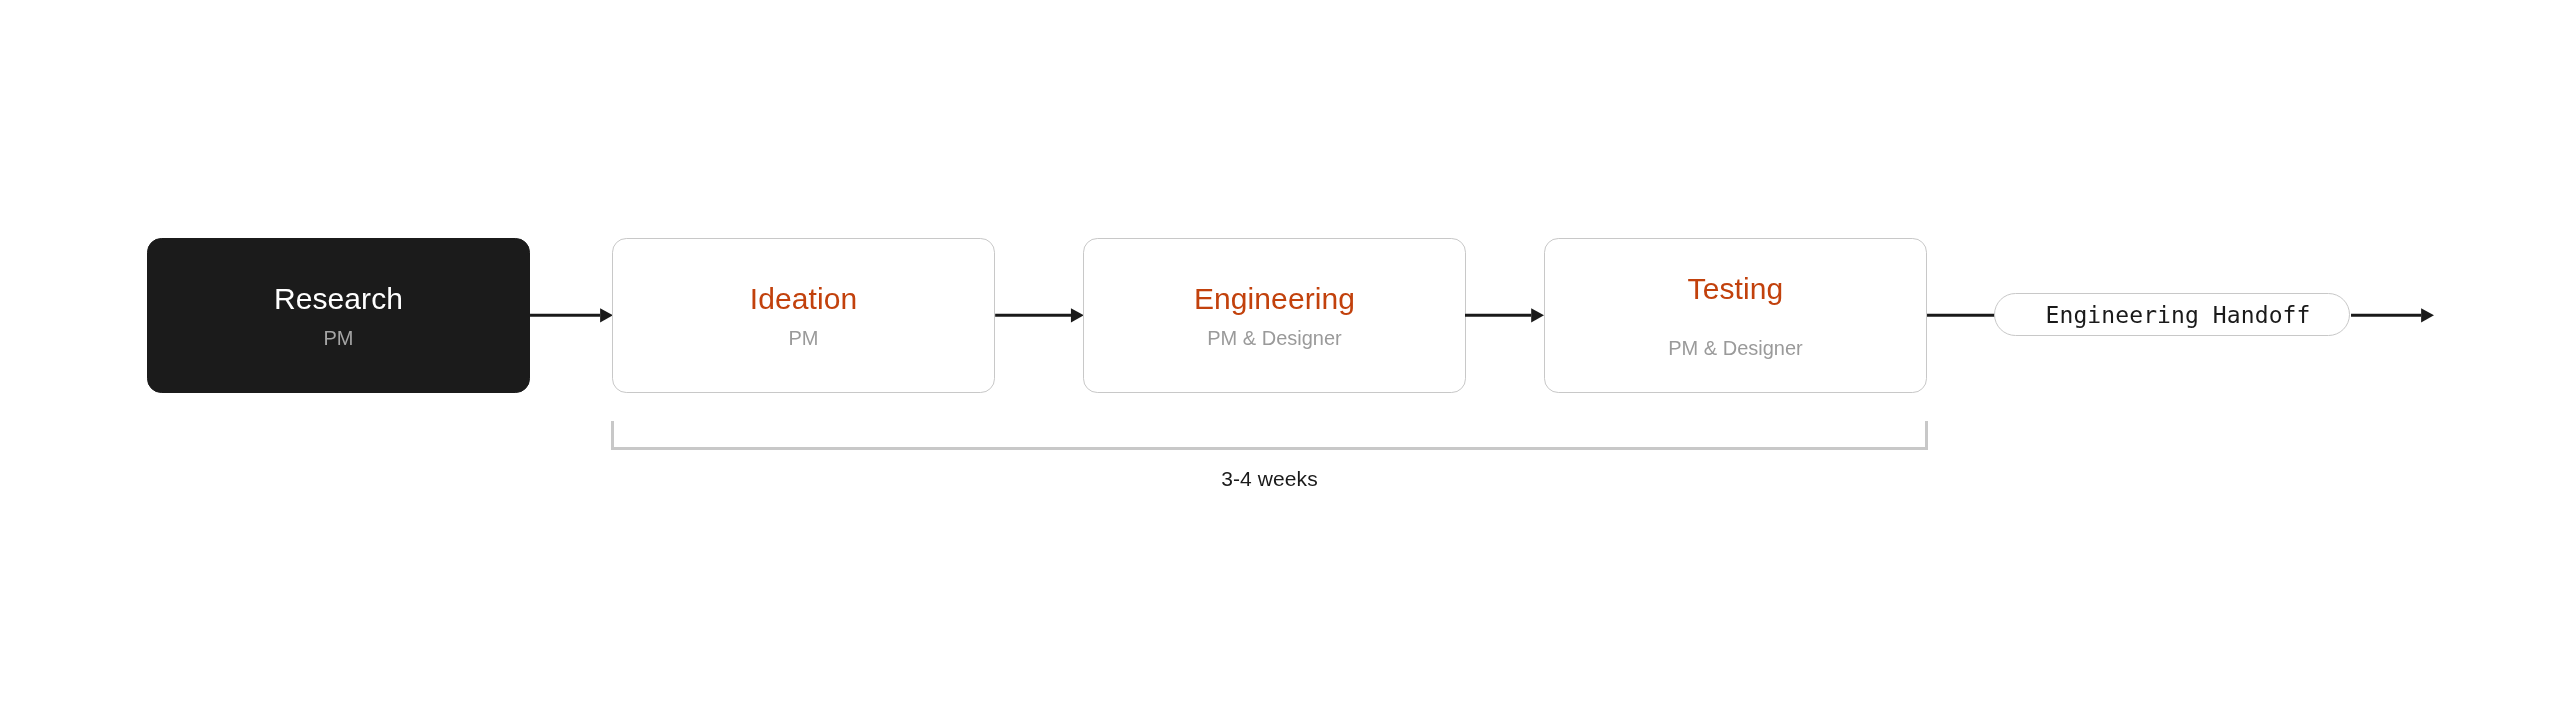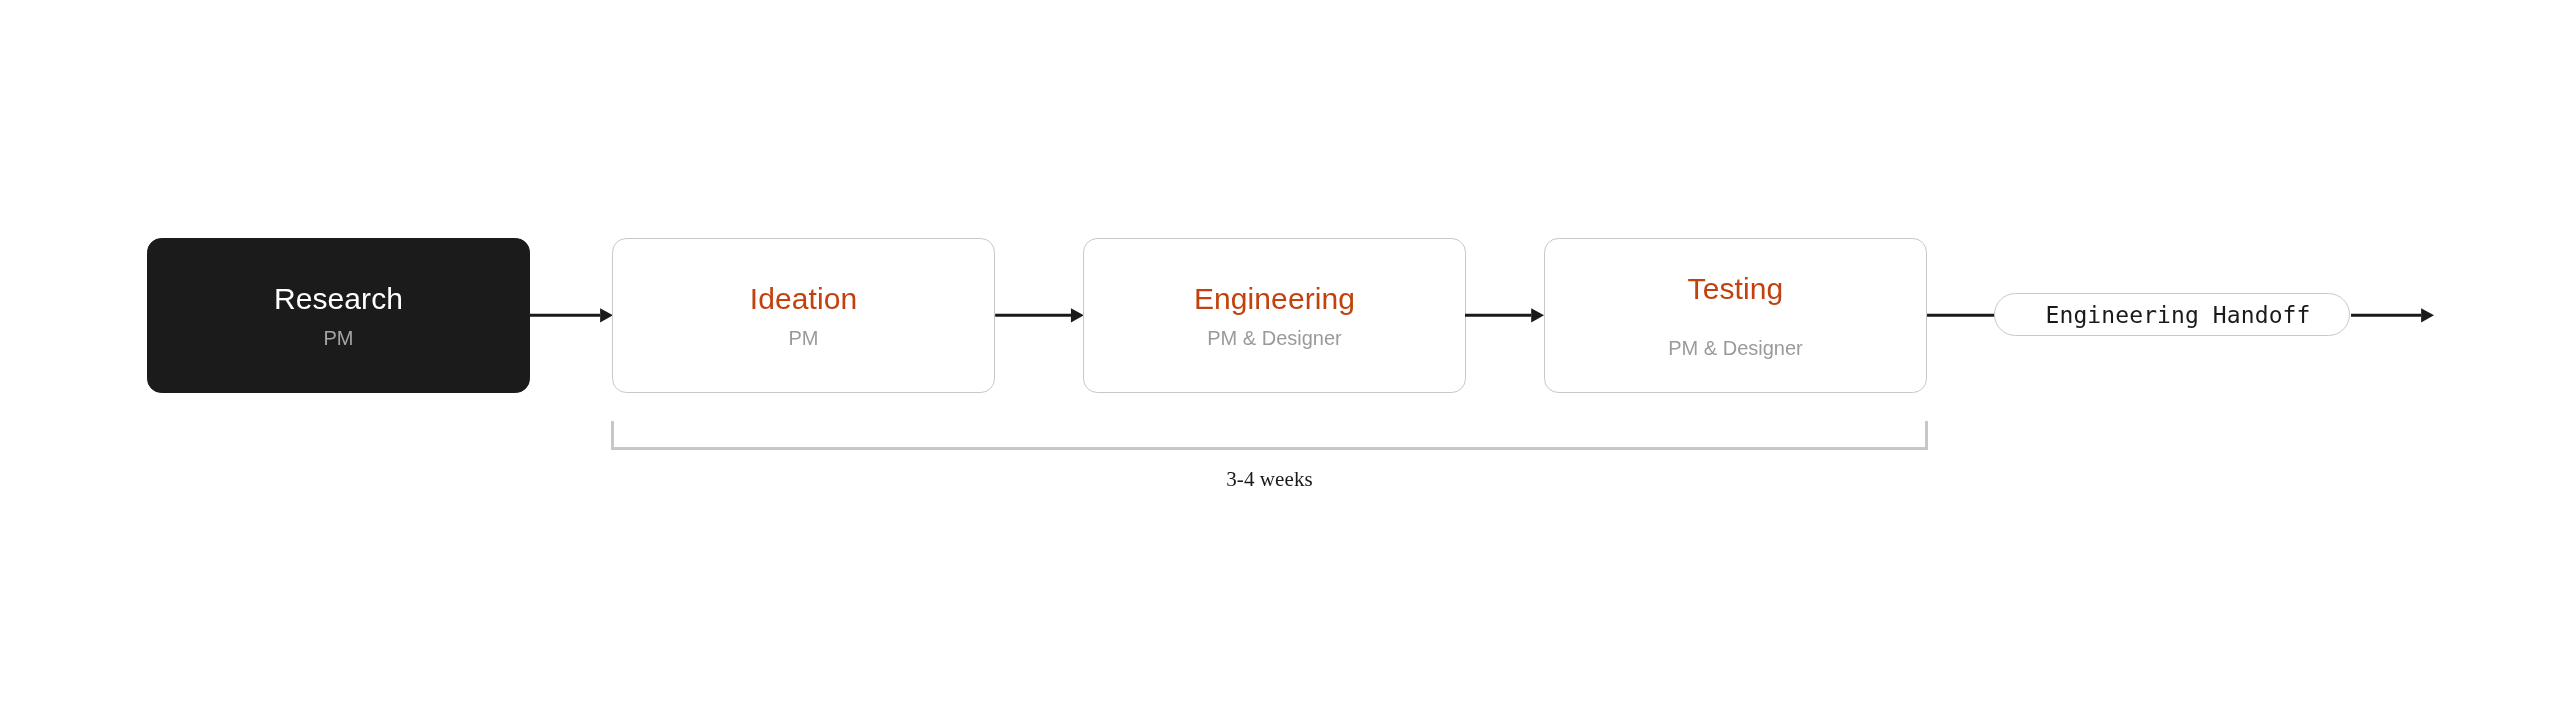--- a/index.html
+++ b/index.html
@@ -134,21 +134,21 @@
   }
   .bracket .b-tick.left  { left: 0; }
   .bracket .b-tick.right { right: 0; }
 
   .bracket-label {
     position: absolute;
     top: 467px;
     left: 611px;
     width: 1317px;
     text-align: center;
-    font-family: Liberation Serif, serif;
+    font-family: Liberation Sans, sans-serif;
     font-size: 21px;
     color: #1a1a1a;
     letter-spacing: 0.1px;
     white-space: nowrap;
   }
 </style>
 </head>
 <body>
 
 <div id="canvas">

